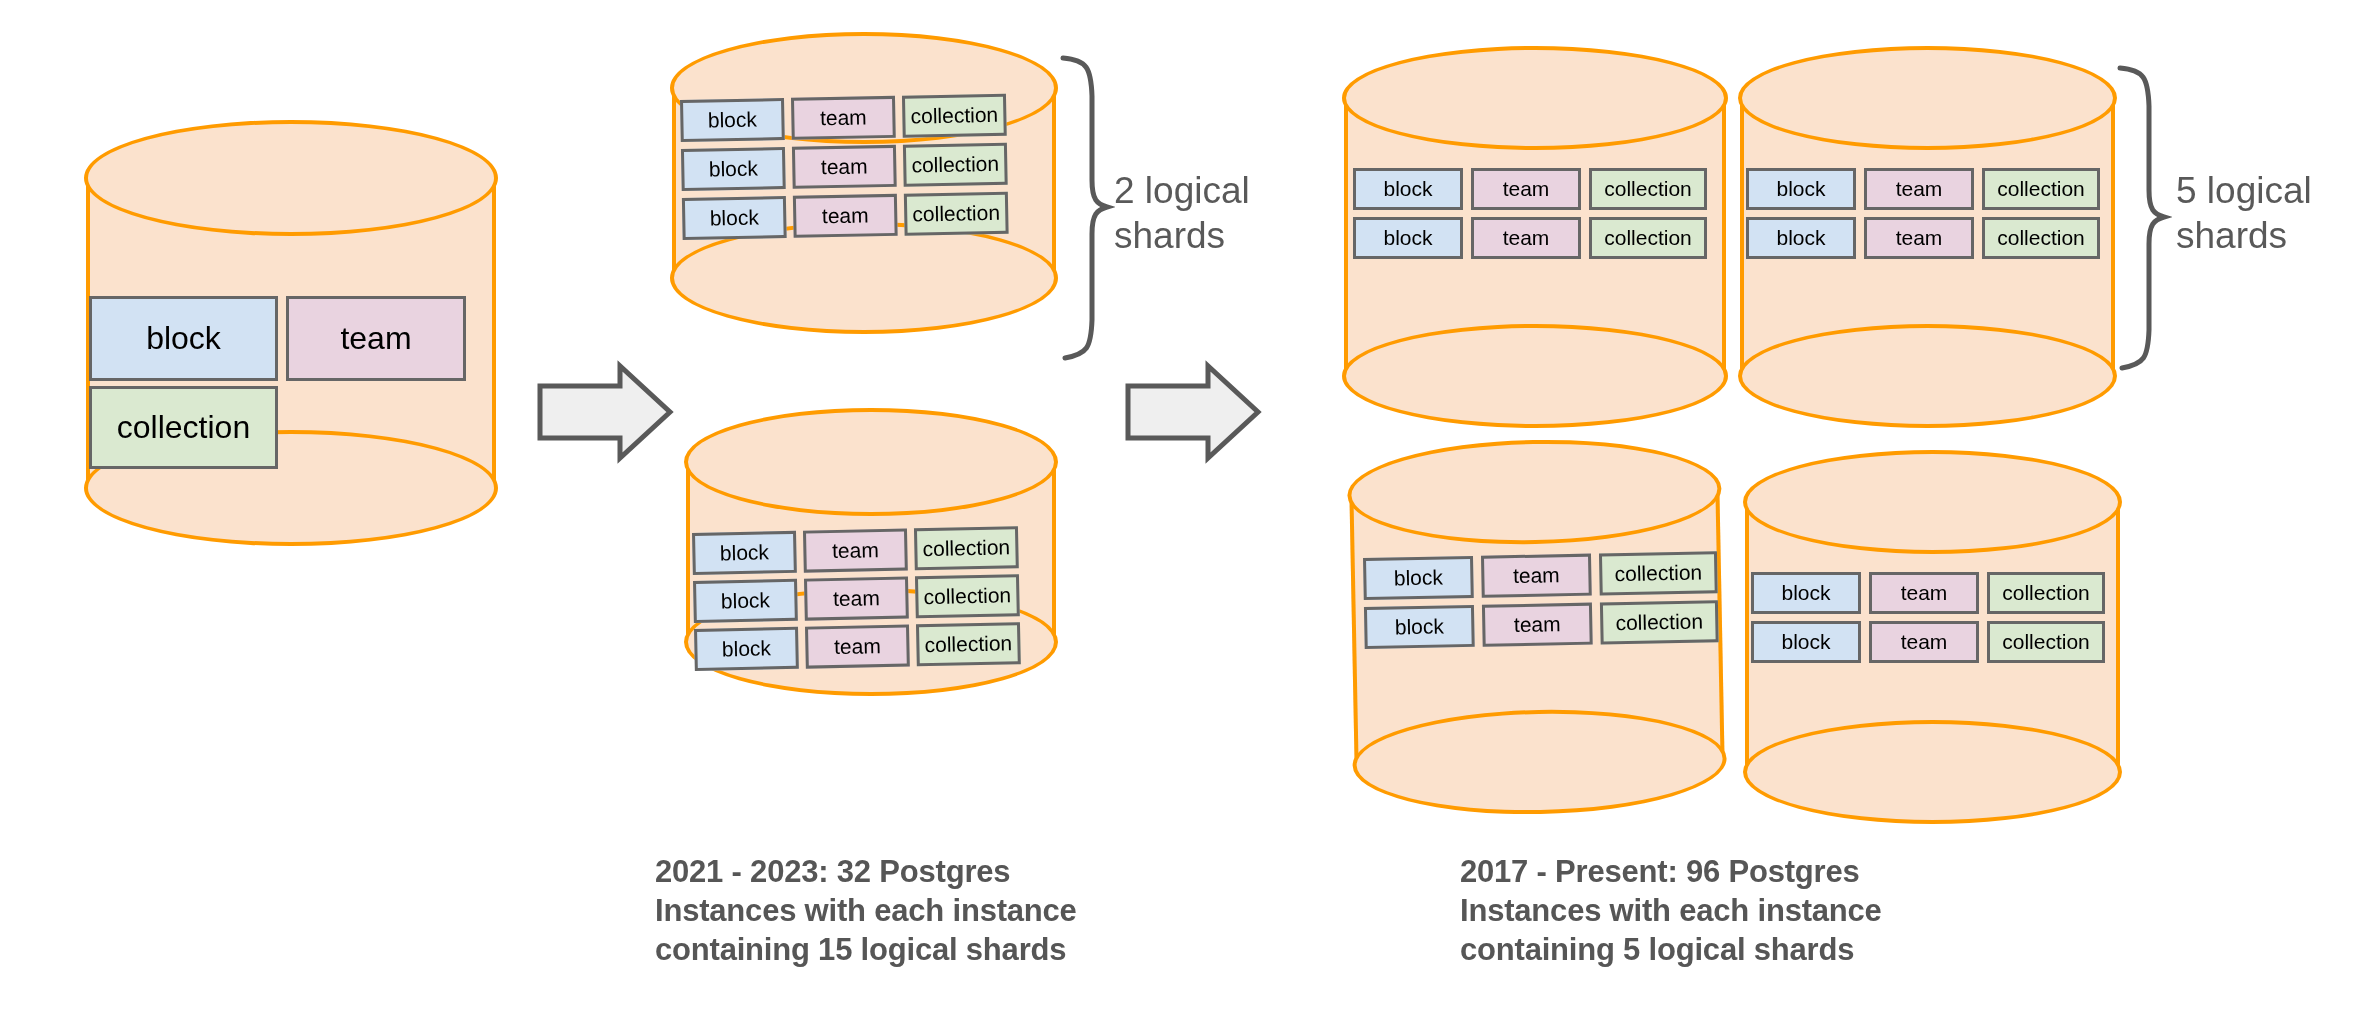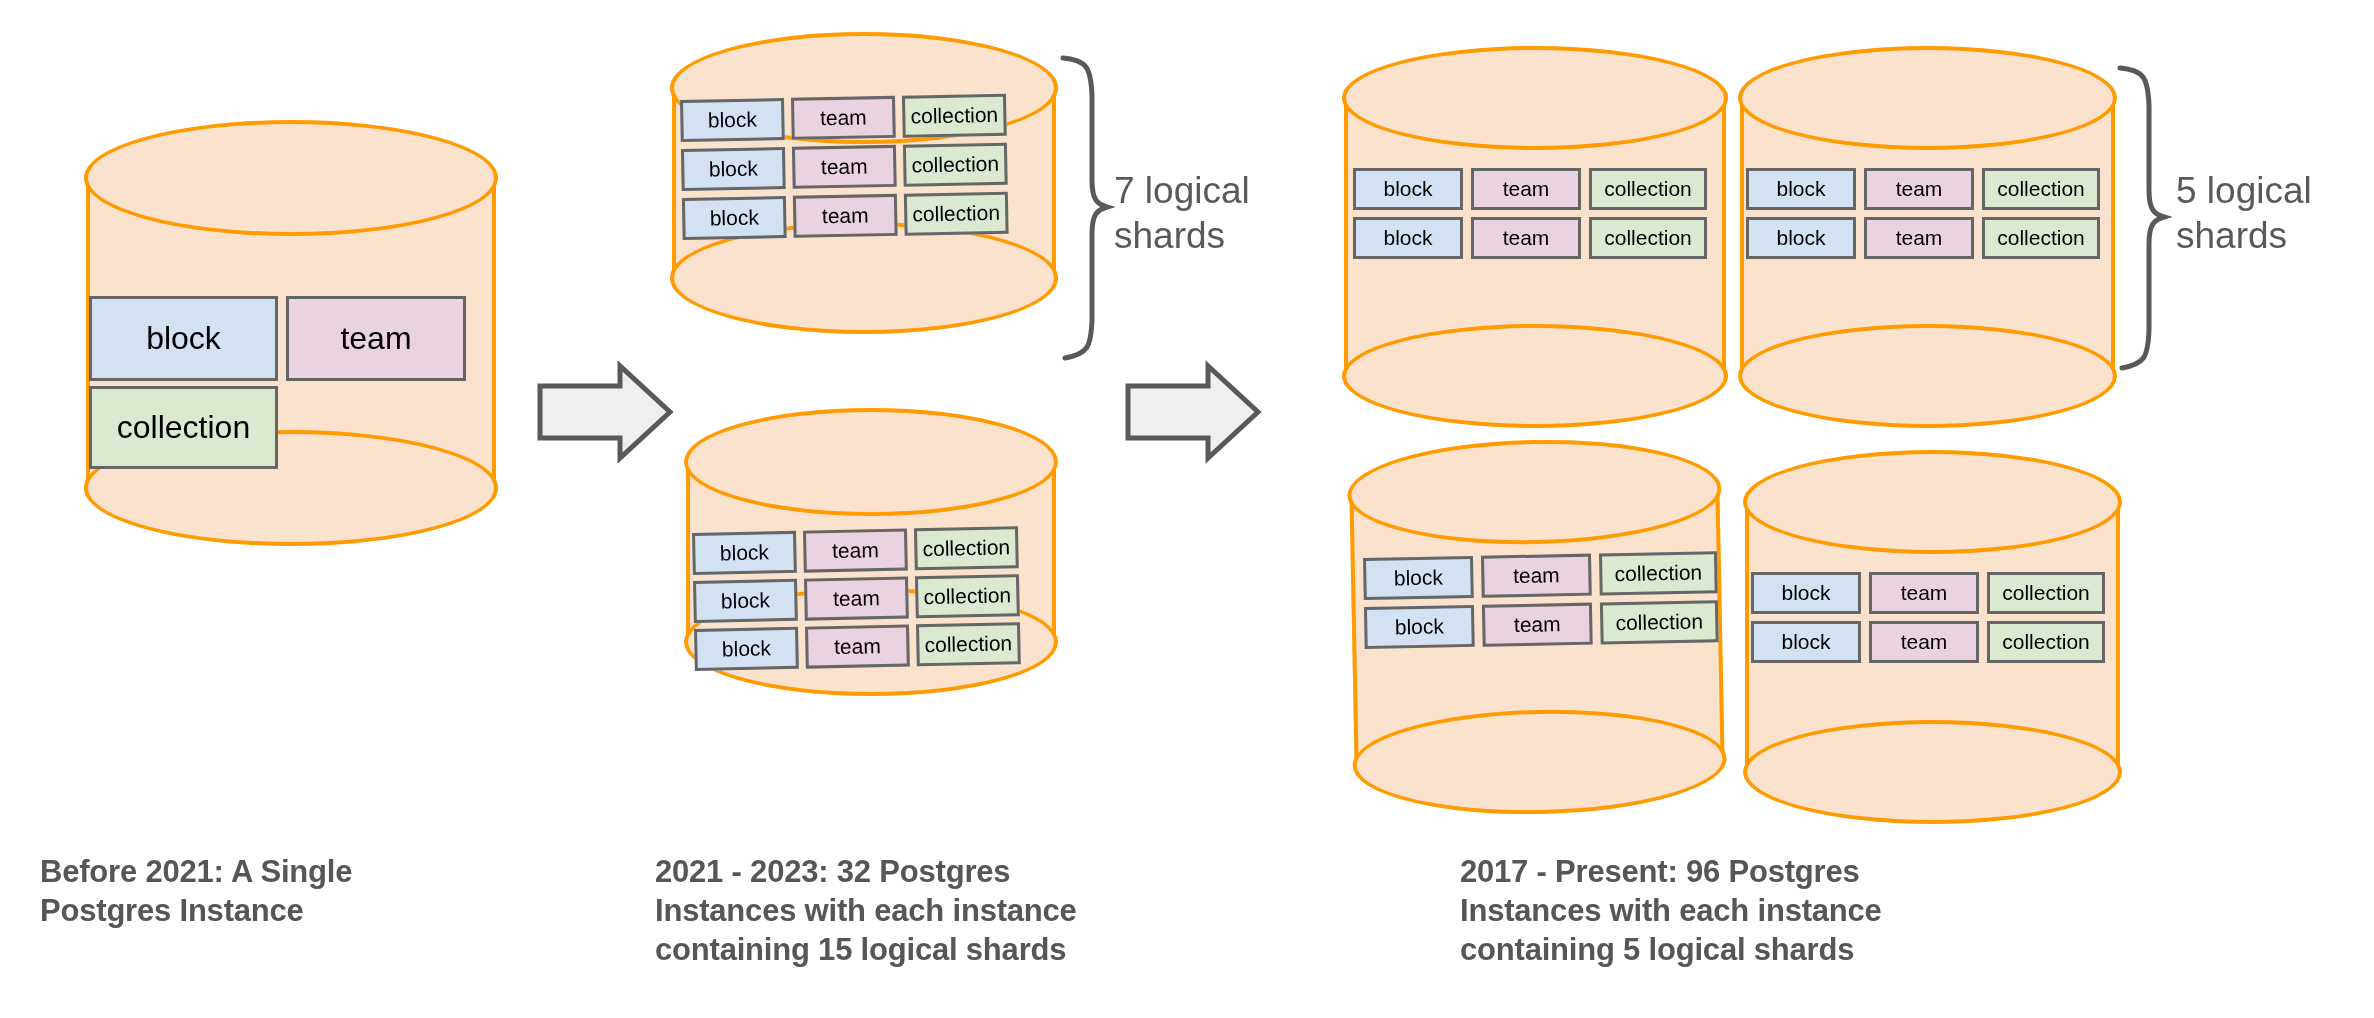--- a/index.html
+++ b/index.html
@@ -120,22 +120,20 @@
   </div>
   <div class="shard-grid" style="left:89px; top:296px; font-size:32px; gap:5px;">
     <div class="shard-row" style="gap:8px;">
       <div class="shard block" style="width:189px; height:85px;">block</div>
       <div class="shard team" style="width:180px; height:85px;">team</div>
     </div>
     <div class="shard-row" style="gap:8px;">
       <div class="shard collection" style="width:189px; height:83px;">collection</div>
     </div>
   </div>
-  <div class="caption" style="left:40px; top:852px; width:430px;">Before 2021: A Single
-Postgres Instance</div>
 
   <div class="arrow" style="left:530px; top:358px; width:150px; height:110px;">
     <svg width="150" height="110" viewBox="0 0 150 110">
       <polygon points="10,28 90,28 90,8 140,54 90,100 90,80 10,80" fill="#efefef" stroke="#595959" stroke-width="5" stroke-linejoin="miter"></polygon>
     </svg>
   </div>
 
   <div class="cyl" style="left:672px; top:88px; width:384px; height:190px;">
     <div class="cap-bot" style="top:calc(100% - 56px); height:112px;"></div>
     <div class="body"></div>
@@ -180,21 +178,21 @@
       <div class="shard team" style="width:104px; height:42px;">team</div>
       <div class="shard collection" style="width:104px; height:42px;">collection</div>
     </div>
   </div>
 
   <div class="brace" style="left:1055px; top:52px; width:60px; height:310px;">
     <svg width="60" height="310" viewBox="0 0 60 310">
       <path d="M8,6 C32,8 36,16 37,44 L37,128 C37,148 42,152 52,155 C42,158 37,162 37,182 L37,268 C36,296 32,302 10,306" fill="none" stroke="#595959" stroke-width="5" stroke-linecap="round"></path>
     </svg>
   </div>
-  <div class="brace-label" style="left:1114px; top:168px; width:200px;">7 logical
+  <div class="brace-label" style="left:1114px; top:168px; width:200px;">2 logical
 shards</div>
 
   <div class="caption" style="left:655px; top:852px; width:620px;">2021 - 2023: 32 Postgres
 Instances with each instance
 containing 15 logical shards</div>
 
   <div class="arrow" style="left:1118px; top:358px; width:150px; height:110px;">
     <svg width="150" height="110" viewBox="0 0 150 110">
       <polygon points="10,28 90,28 90,8 140,54 90,100 90,80 10,80" fill="#efefef" stroke="#595959" stroke-width="5" stroke-linejoin="miter"></polygon>
     </svg>

